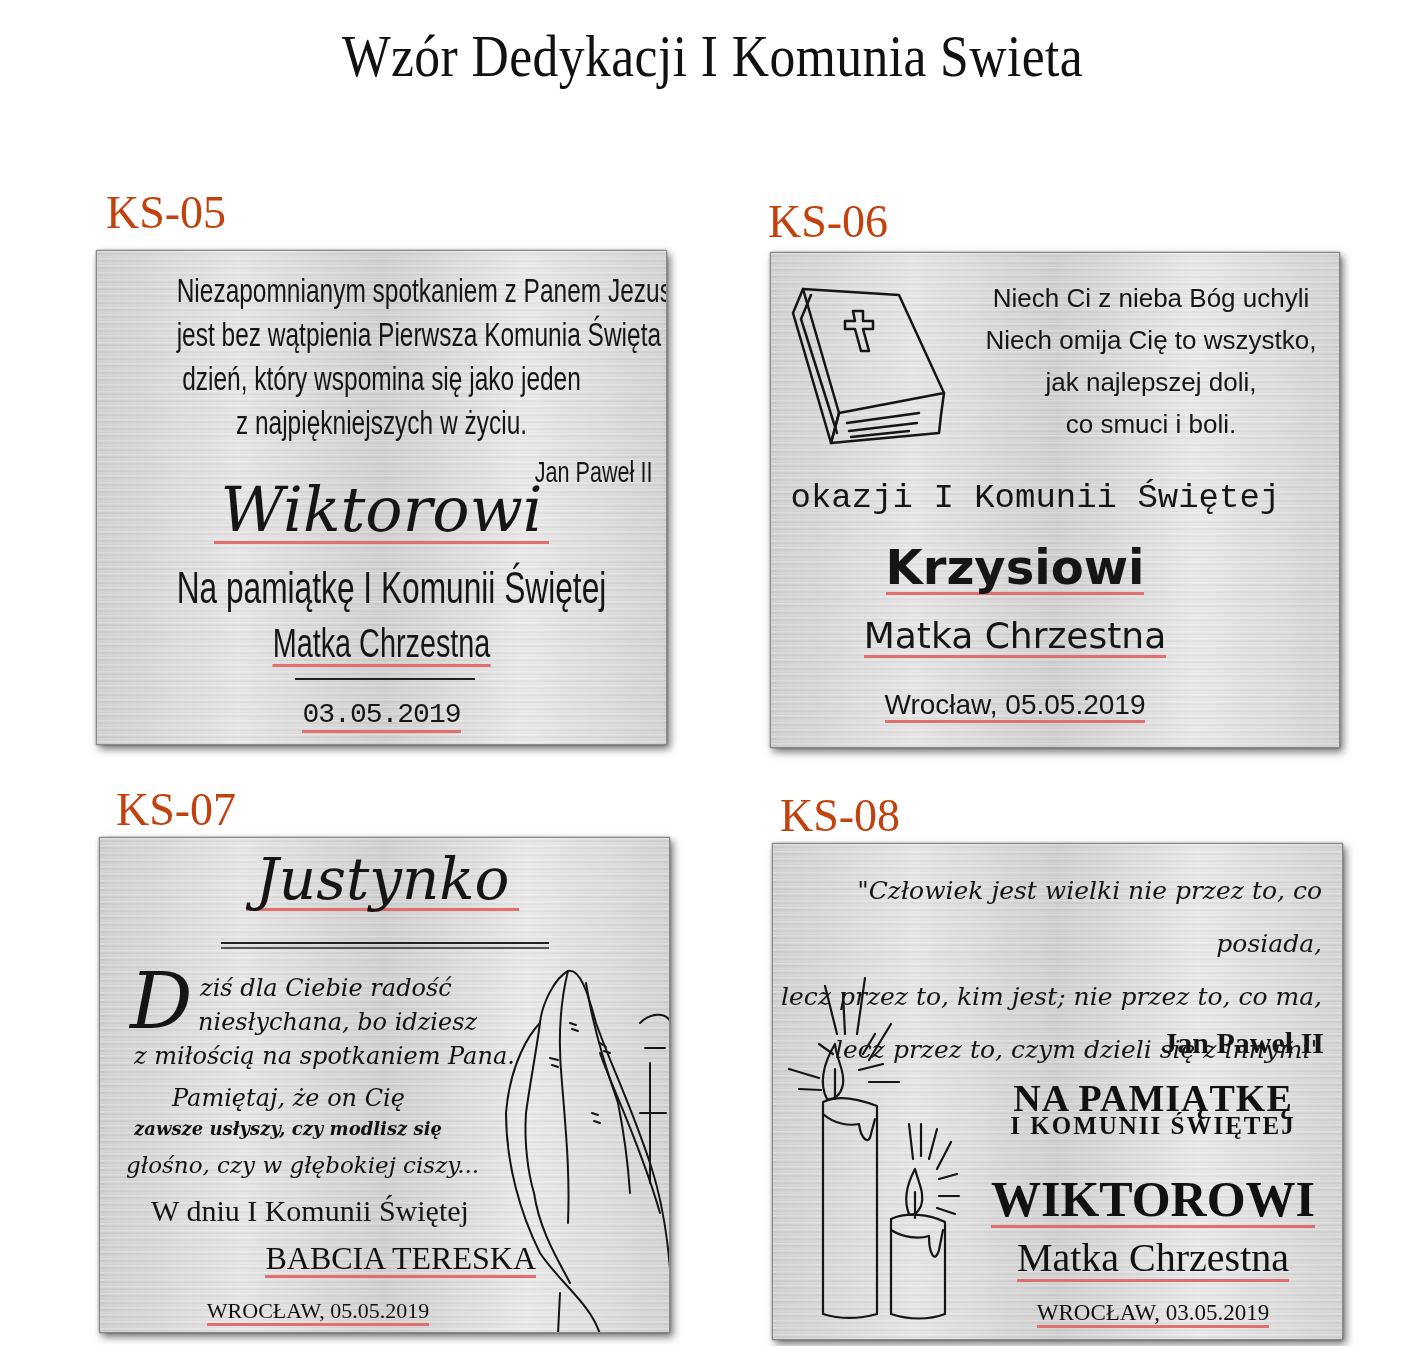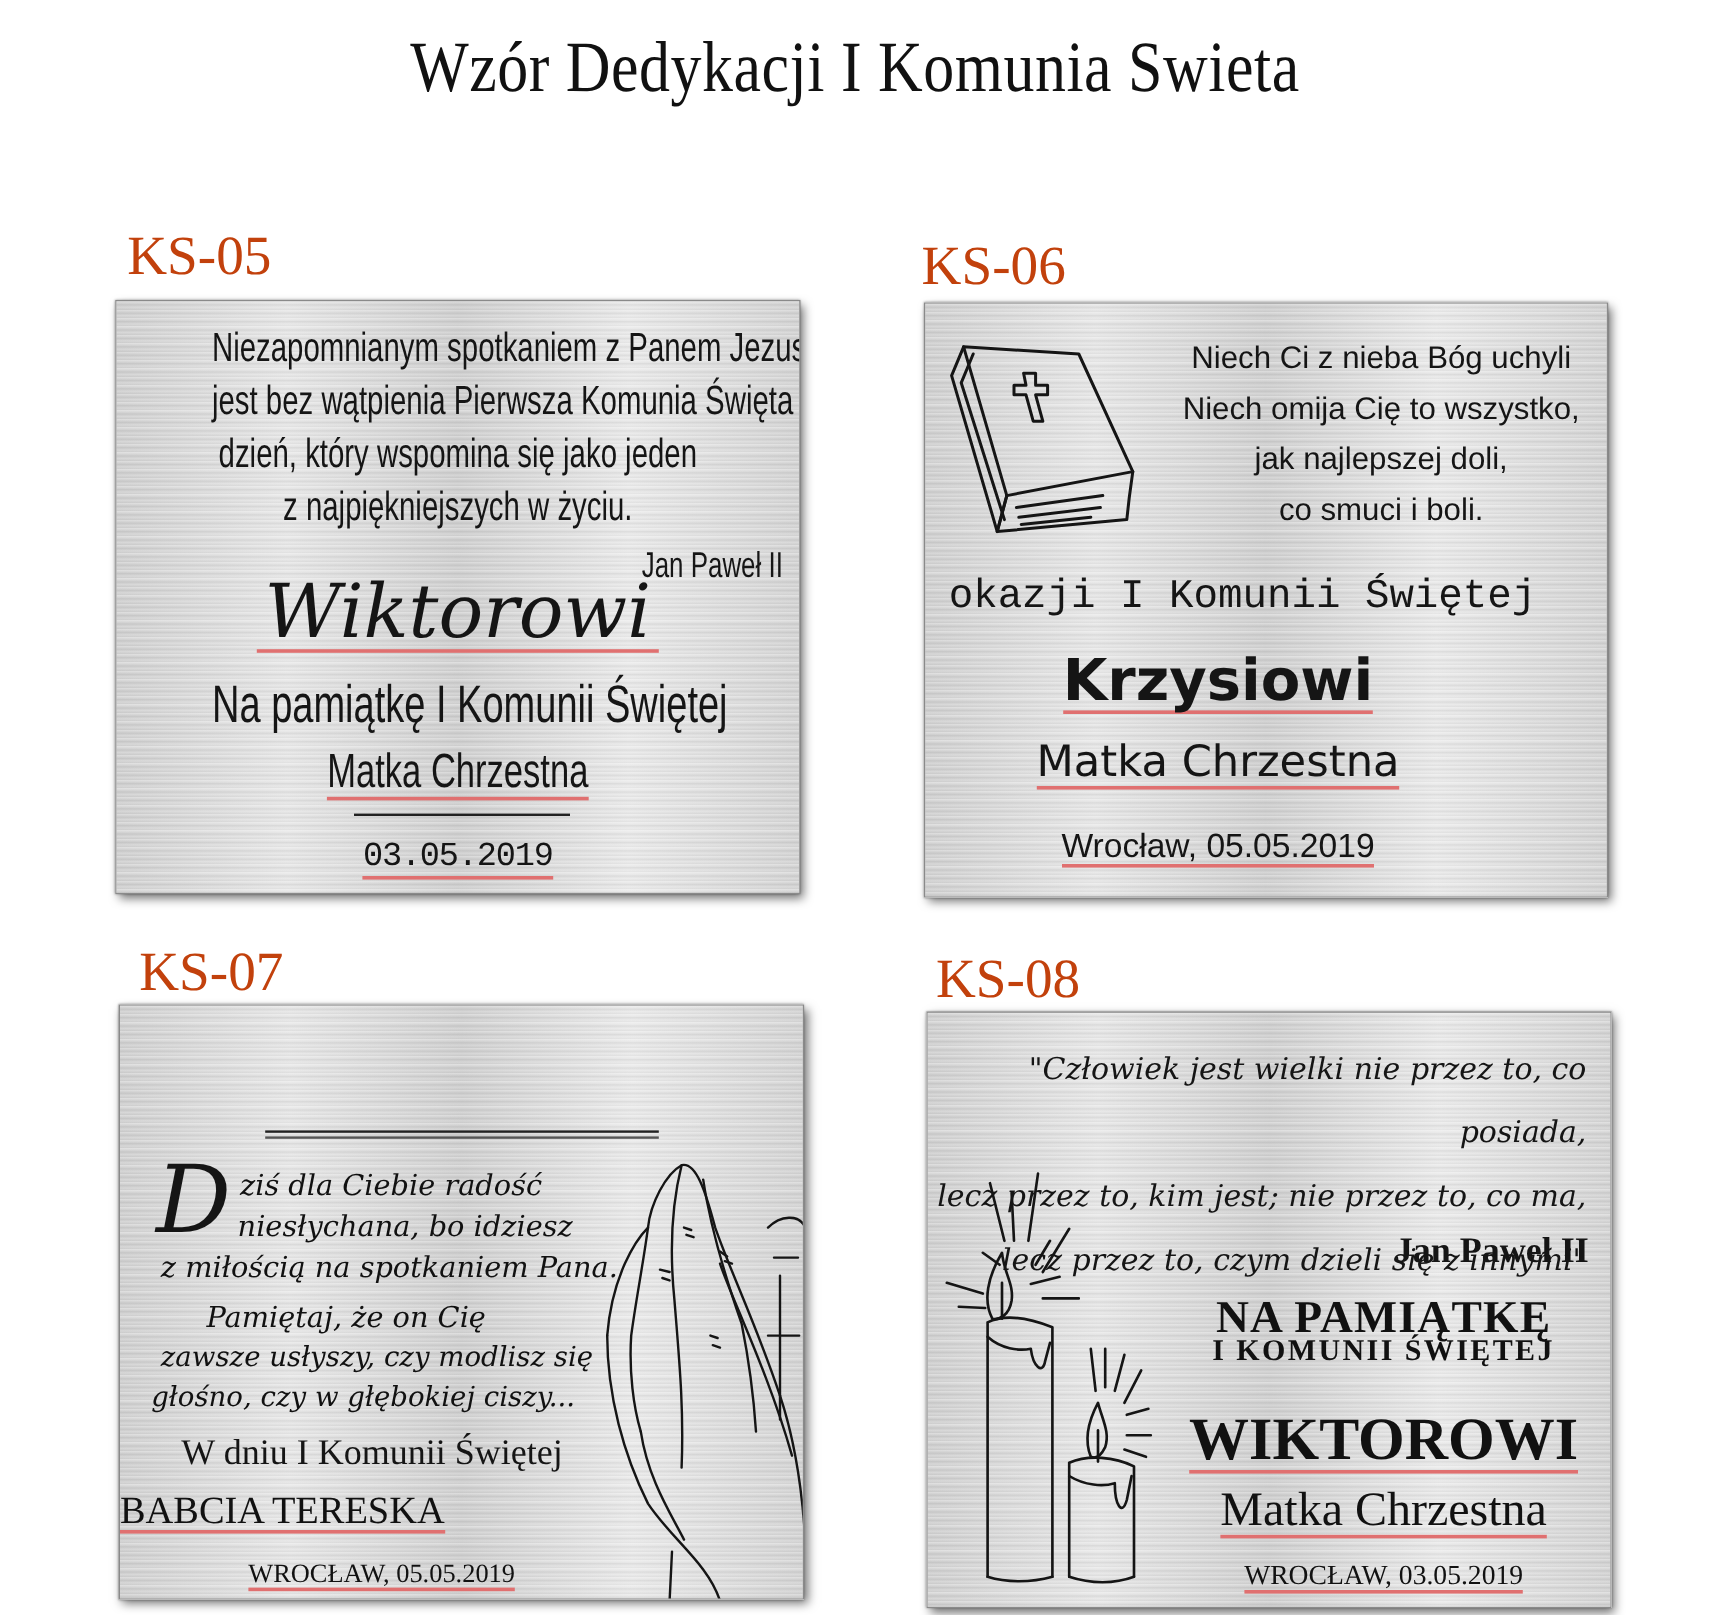--- a/index.html
+++ b/index.html
@@ -59,30 +59,31 @@
     <div>co smuci i boli.</div>
   </div>
   <div class="line" style="top:226px; left:0; font-family:Liberation Mono, monospace; font-size:34px; transform:translateX(-40px);">Z okazji I Komunii Świętej</div>
   <div class="line" style="top:286px; font-family:'DejaVu Sans', sans-serif; font-size:48px; font-weight:bold; transform:translateX(-40px);"><span class="ul">Krzysiowi</span></div>
   <div class="line" style="top:362px; font-family:'DejaVu Sans', sans-serif; font-size:36px; transform:translateX(-40px);"><span class="ul">Matka Chrzestna</span></div>
   <div class="line" style="top:436px; font-family:'Liberation Sans', sans-serif; font-size:28px; transform:translateX(-40px);"><span class="ul">Wrocław, 05.05.2019</span></div>
 </div>
 
 <div class="code" style="left:116px; top:783px;">KS-07</div>
 <div class="plate" style="left:99px; top:837px; width:571px; height:496px;">
+  <div class="line" style="top:12px; transform:translateX(-2px);"><span class="ul script" style="font-size:58px; padding:0 10px;">Justynko</span></div>
   <div style="position:absolute; left:121px; top:104px; width:328px; border-top:2px solid #222; border-bottom:2px solid #555; height:3px;"></div>
   <div class="script" style="position:absolute; left:30px; top:118px; font-size:78px; color:#151515;">D</div>
   <div class="script" style="position:absolute; left:100px; top:136px; font-size:24px;">ziś dla Ciebie radość</div>
   <div class="script" style="position:absolute; left:98px; top:170px; font-size:24px;">niesłychana, bo idziesz</div>
   <div class="script" style="position:absolute; left:34px; top:204px; font-size:24px;">z miłością na spotkaniem Pana.</div>
   <div class="script" style="position:absolute; left:72px; top:246px; font-size:24px;">Pamiętaj, że on Cię</div>
-  <div class="script" style="position:absolute; left:34px; top:280px; font-size:23px;">zawsze usłyszy, czy modlisz się</div>
+  <div class="script" style="position:absolute; left:34px; top:280px; font-size:18px;font-weight:bold;">zawsze usłyszy, czy modlisz się</div>
   <div class="script" style="position:absolute; left:26px; top:314px; font-size:23px;">głośno, czy w głębokiej ciszy...</div>
   <div style="position:absolute; left:0; width:420px; top:356px; text-align:center; font-size:30px; color:#151515;">W dniu I Komunii Świętej</div>
-  <div style="position:absolute; left:0; width:436px; top:402px; text-align:left; font-size:32px;"><span class="ul">BABCIA TERESKA</span></div>
+  <div style="position:absolute; left:0; width:436px; top:402px; text-align:right; font-size:32px;"><span class="ul">BABCIA TERESKA</span></div>
   <div style="position:absolute; left:0; width:436px; top:460px; text-align:center; font-size:22px;"><span class="ul">WROCŁAW, 05.05.2019</span></div>
   <svg style="left:400px; top:125px;" width="171" height="371" viewBox="0 0 171 371">
     <g fill="none" stroke="#151515" stroke-width="2" stroke-linecap="round">
       <path d="M6 150 C10 100 30 70 40 60 C42 40 55 15 68 8 C80 5 88 30 96 60 C110 100 130 140 150 200"></path>
       <path d="M40 60 C36 90 30 120 26 150 C24 180 28 210 34 230"></path>
       <path d="M68 8 C60 40 58 80 62 120 C66 170 70 210 68 260"></path>
       <path d="M86 20 C92 60 104 100 118 140 C124 170 128 200 130 230"></path>
       <path d="M6 150 C6 200 20 250 40 290 C60 320 90 340 100 371"></path>
       <path d="M34 230 C40 270 60 300 70 320"></path>
       <path d="M100 90 C110 120 140 180 160 250"></path>

